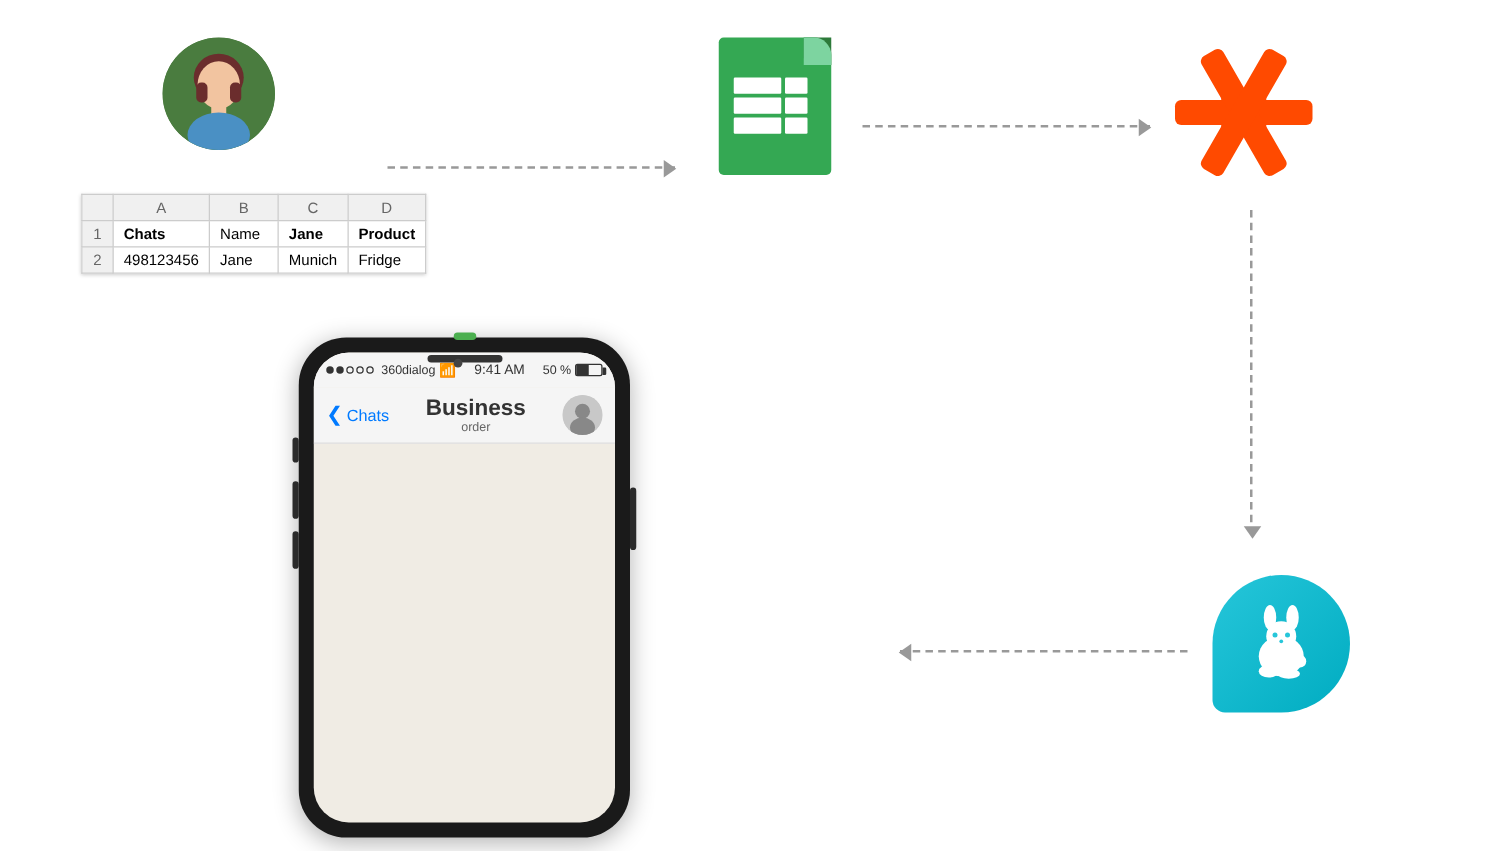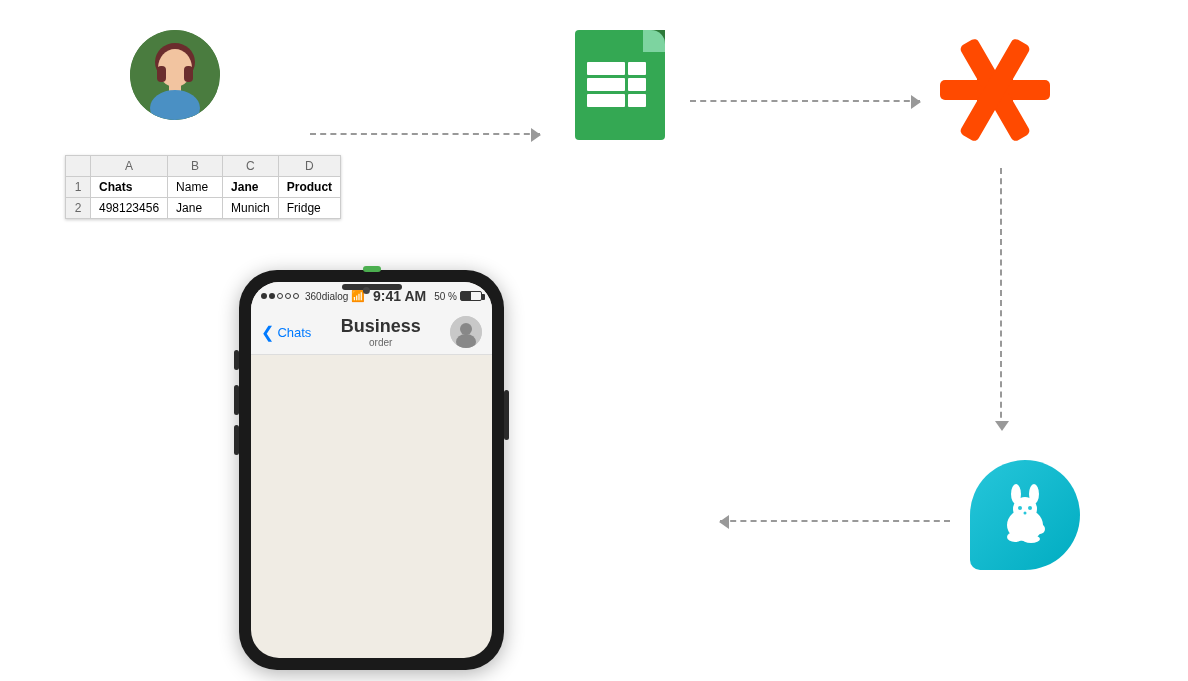--- a/index.html
+++ b/index.html
@@ -416,21 +416,21 @@
             <div class="status-dots">
               <div class="dot"></div>
               <div class="dot"></div>
               <div class="dot empty"></div>
               <div class="dot empty"></div>
               <div class="dot empty"></div>
             </div>
             <span style="font-size:10px; margin-left:3px;">360dialog</span>
             <span style="font-size:11px;">📶</span>
           </div>
-          <span style="font-size:14px; font-weight:bold;">9:41 AM</span>
+          <span style="font-size:11px; font-weight:normal;">9:41 AM</span>
           <div class="status-right">
             <span style="font-size:10px;">50 %</span>
             <div class="battery-bar">
               <div class="battery-fill"></div>
             </div>
           </div>
         </div>
 
         <div class="chat-header">
           <div class="chat-back">

